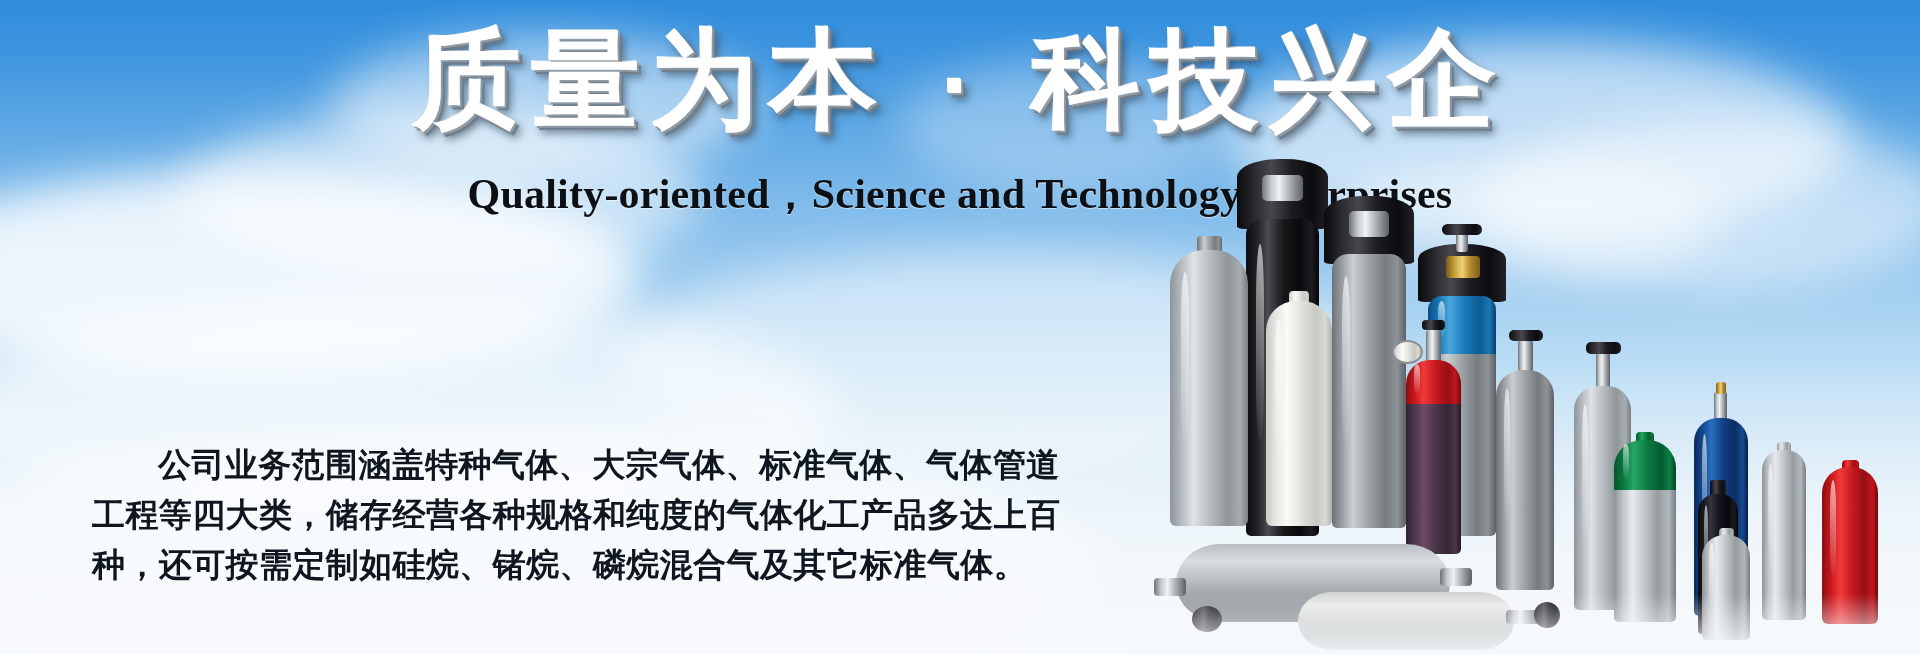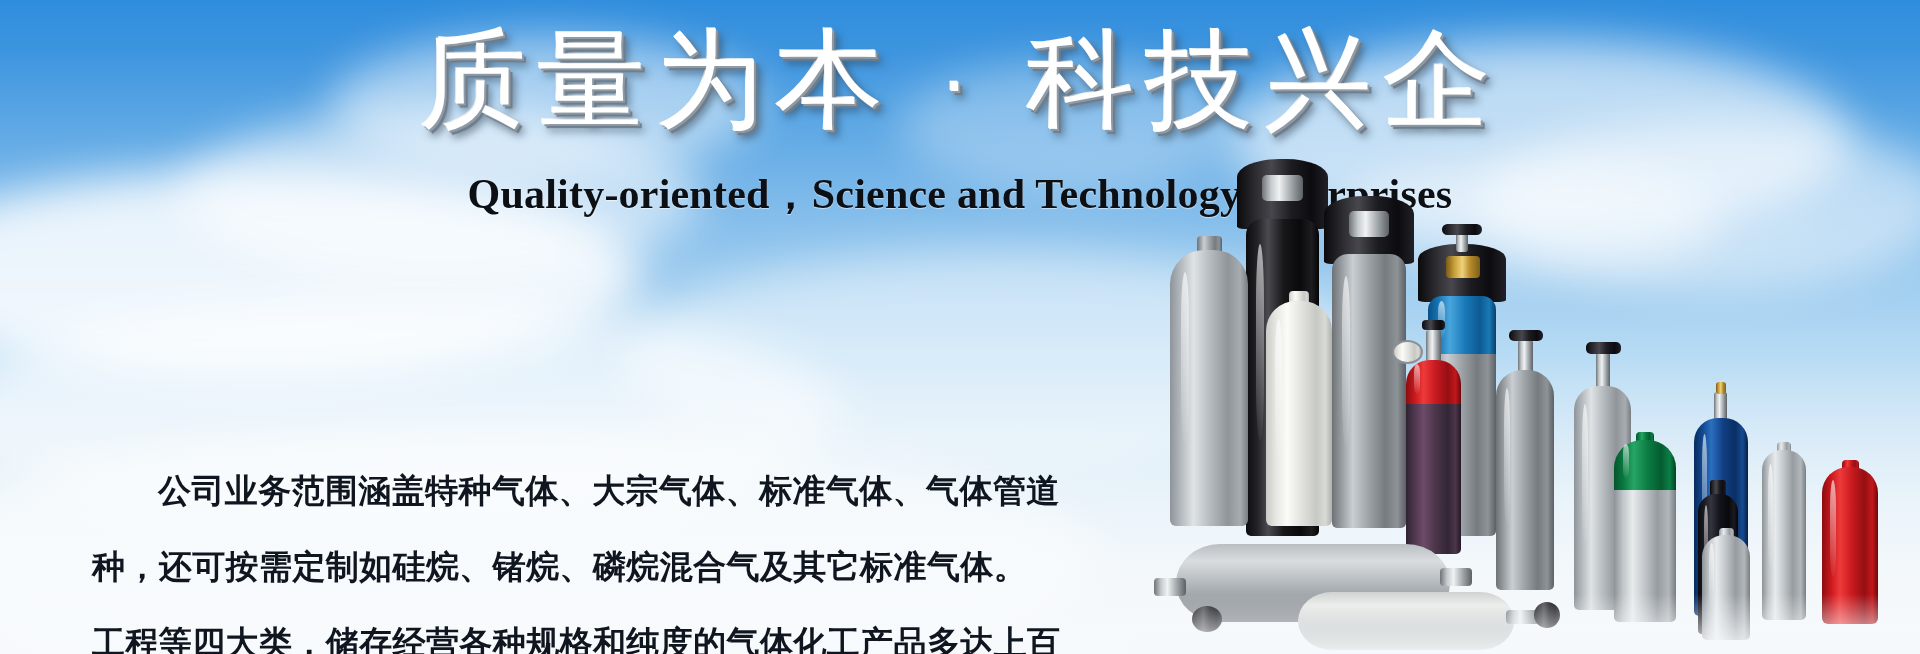--- a/index.html
+++ b/index.html
@@ -34,21 +34,21 @@
   .c8{left:620px;top:250px;width:760px;height:220px;background:rgba(255,255,255,.45);}
   .c9{left:900px;top:60px;width:340px;height:130px;background:rgba(255,255,255,.30);}
   .c10{left:-100px;top:430px;width:1200px;height:260px;background:rgba(255,255,255,.65);}
   .haze{position:absolute;left:0;top:360px;width:1920px;height:294px;
         background:linear-gradient(to bottom,rgba(255,255,255,0),rgba(247,250,252,.85));}
 
   
   #headline{
     position:absolute;left:0;top:22px;width:1920px;text-align:center;
     font-family:"DejaVu Sans","Liberation Sans",sans-serif;
-    font-size:108px;line-height:1.08;font-weight:400;color:#ffffff;
+    font-size:108px;line-height:1.08;font-weight:700;color:#ffffff;
     letter-spacing:.10em;
     text-shadow:
        2px 2px 0 #8e9aa5,
        4px 4px 1px #6f7d8a,
        6px 7px 9px rgba(40,55,70,.60),
       -1px -1px 0 #ffffff;
     white-space:nowrap;
   }
   #headline .dotsep{font-size:74px;vertical-align:middle;padding:0 4px;}
   #subhead{
@@ -72,21 +72,21 @@
     white-space:nowrap;
   }
 
   
   #para{
     position:absolute;left:92px;top:440px;width:960px;
     font-family:"Liberation Serif","DejaVu Serif",serif;
     font-size:33px;line-height:1.52;color:#101620;font-weight:600;
     letter-spacing:.012em;
   }
-  #para .ln{white-space:nowrap;display:block;margin-top:26px;}
+  #para .ln{white-space:nowrap;display:block;}
   #para .ln.first{text-indent:2em;}
 
   
   #cyl-group{position:absolute;left:1150px;top:165px;width:770px;height:489px;}
   .cyl{position:absolute;bottom:0;}
   .body{position:absolute;left:0;bottom:0;width:100%;}
   .valve{position:absolute;}
   .guard{position:absolute;}
 
   
@@ -135,22 +135,22 @@
     <span>质量为本</span>
     <span class="dotsep">·</span>
     <span>科技兴企</span>
   </div>
 
   <div id="subhead">Quality-oriented，Science and Technology enterprises</div>
 
 
   <div id="para">
     <span class="ln first">公司业务范围涵盖特种气体、大宗气体、标准气体、气体管道</span>
+    <span class="ln">工程等四大类，储存经营各种规格和纯度的气体化工产品多达上百</span>
     <span class="ln">种，还可按需定制如硅烷、锗烷、磷烷混合气及其它标准气体。</span>
-    <span class="ln">工程等四大类，储存经营各种规格和纯度的气体化工产品多达上百</span>
   </div>
 
   <div id="cyl-group">
 
     <div class="cyl" style="left:96px;bottom:118px;width:73px;height:375px;">
       <div class="guard g-blkcap grad-cap" style="left:-9px;top:-2px;width:91px;height:70px;"></div>
       <div class="valve g-chrome" style="left:16px;top:14px;width:41px;height:26px;border-radius:5px;"></div>
       <div class="body g-black" style="top:58px;height:317px;border-radius:16px 16px 5px 5px;">
         <div class="shine"></div>
       </div>

